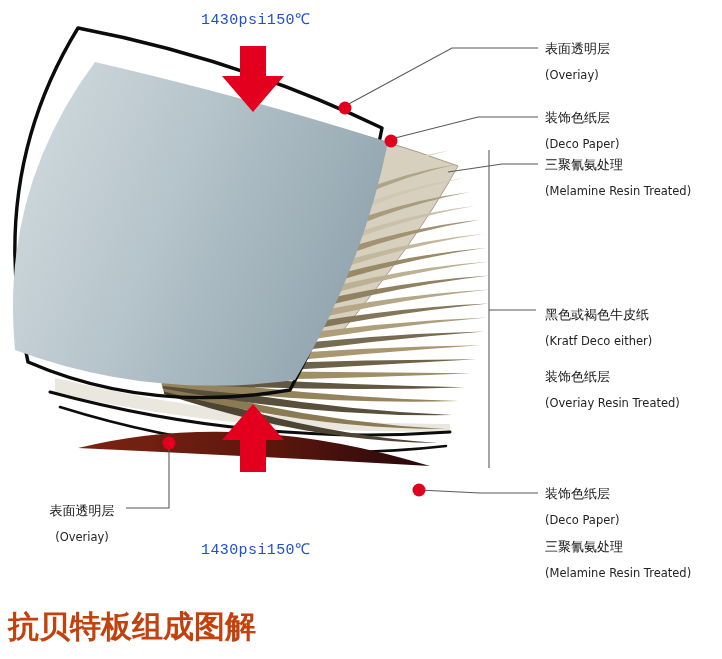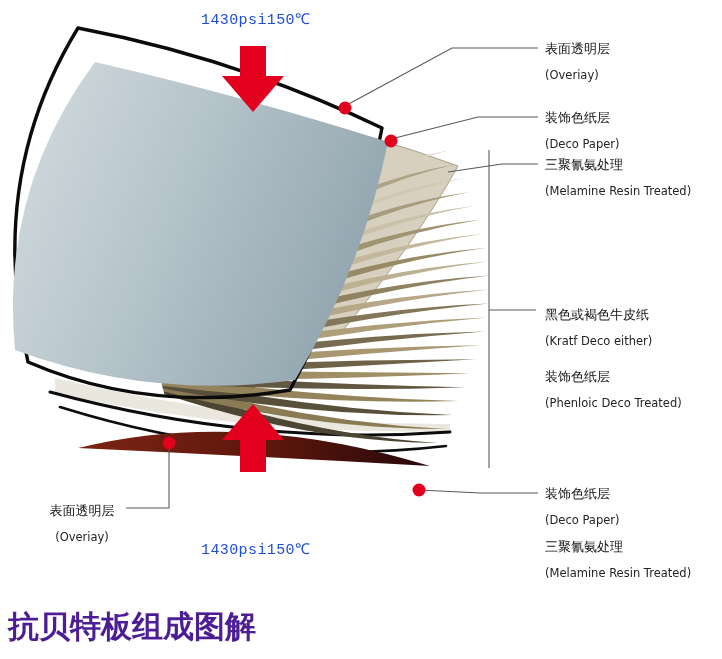--- a/index.html
+++ b/index.html
@@ -3,21 +3,21 @@
 <meta charset="utf-8">
 <style>
   html,body{margin:0;padding:0;background:#ffffff;}
   body{font-family:"DejaVu Sans","Liberation Sans",sans-serif;color:var(--text,#141414);}
   .stage{position:relative;width:722px;height:659px;background:#ffffff;overflow:hidden;}
   svg.diagram{position:absolute;left:0;top:0;}
   .lbl{position:absolute;font-size:13px;line-height:17px;color:var(--text,#161616);}
   .lbl .en{font-size:11.5px;line-height:16px;color:#232323;margin-top:10px;}
   .lbl.center{text-align:center;width:88px;}
   .pressure{position:absolute;font-size:15px;letter-spacing:.4px;color:#1d4ed8;font-family:Liberation Mono, monospace;}
-  .title{position:absolute;left:8px;top:606px;font-size:31px;font-weight:700;color:#4c1d95;}
+  .title{position:absolute;left:8px;top:606px;font-size:31px;font-weight:700;color:#c2410c;}
   .leader{fill:none;stroke:var(--leader-line,#595959);stroke-width:1.1;}
   .edge{fill:none;stroke:#0c0c0c;stroke-linecap:round;}
   .dot{fill:var(--accent-red,#e3001f);}
   .arrow{fill:var(--accent-red,#e3001f);}
 </style>
 </head>
 <body>
 
 <div class="stage">
 
@@ -108,21 +108,21 @@
     <div class="en">(Melamine Resin Treated)</div>
   </div>
 
   <div class="lbl" style="left:545px;top:306px">
     <div>黑色或褐色牛皮纸</div>
     <div class="en">(Kratf Deco either)</div>
   </div>
 
   <div class="lbl" style="left:545px;top:368px">
     <div>装饰色纸层</div>
-    <div class="en">(Phenloic Deco Treated)</div>
+    <div class="en">(Overiay Resin Treated)</div>
   </div>
 
   <div class="lbl" style="left:545px;top:485px">
     <div>装饰色纸层</div>
     <div class="en">(Deco Paper)</div>
   </div>
 
   <div class="lbl" style="left:545px;top:538px">
     <div>三聚氰氨处理</div>
     <div class="en">(Melamine Resin Treated)</div>

